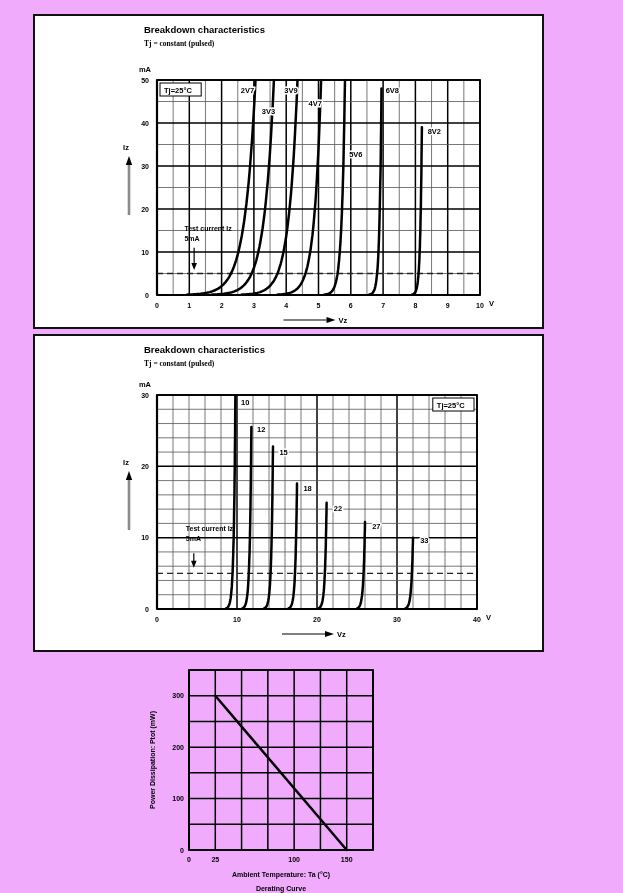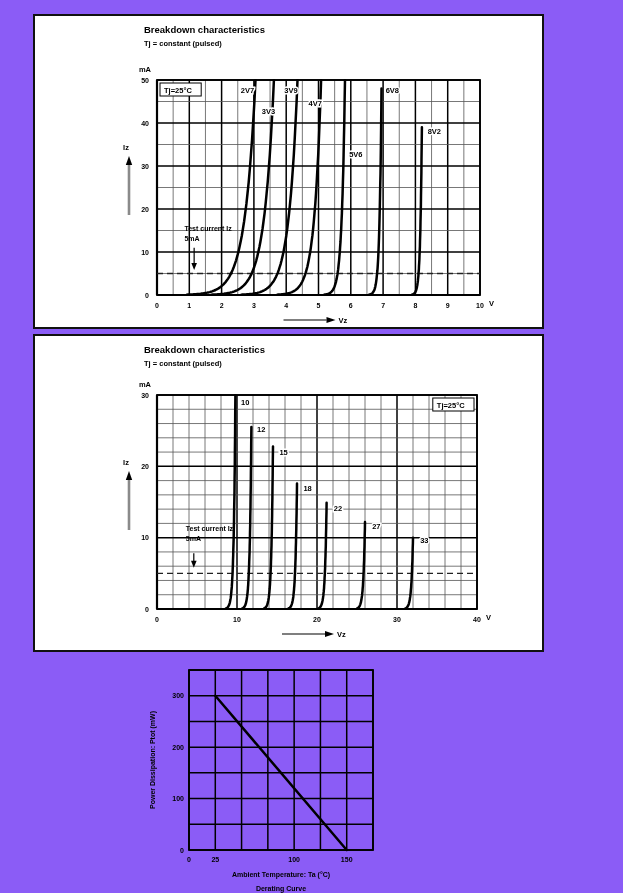--- a/index.html
+++ b/index.html
@@ -1,22 +1,22 @@
 <!DOCTYPE html>
 <html><head>
 <meta charset="utf-8">
 <style>
   html,body{margin:0;padding:0;background:#fff;}
-  .page{position:relative;width:623px;height:893px;background:#8b5cf6;
+  .page{position:relative;width:623px;height:893px;background:#f0abfc;
         font-family:"Liberation Sans",sans-serif;overflow:hidden;}
   .panel{position:absolute;left:33px;width:507px;border:2px solid #111;background:#fff;}
   .panel1{top:14px;height:311px;}
   .panel2{top:334px;height:314px;}
   .ptitle{position:absolute;left:109px;top:8px;font-size:9.5px;font-weight:bold;color:#000;}
-  .psub{position:absolute;left:109px;top:23px;font-size:7.5px;font-weight:bold;color:#000;}
+  .psub{position:absolute;left:109px;top:23px;font-size:7.5px;font-weight:bold;color:#000;font-family:Liberation Serif, serif;}
   .panelsvg{position:absolute;left:0;top:0;}
   .derating{position:absolute;left:140px;top:654px;width:310px;height:239px;}
   svg{display:block;}
   .gmin{stroke:#555;stroke-width:0.8;}
   .gmaj{stroke:#000;stroke-width:1.5;}
   .pborder{stroke:#000;stroke-width:1.8;fill:none;}
   .axis{stroke:#000;stroke-width:2.2;}
   .curve{stroke:#000;stroke-width:2.5;fill:none;stroke-linejoin:round;stroke-linecap:round;}
   .dline{stroke:#222;stroke-width:1.3;stroke-dasharray:6 4;}
   .tick{font:bold 7px "Liberation Sans",sans-serif;fill:#000;}

